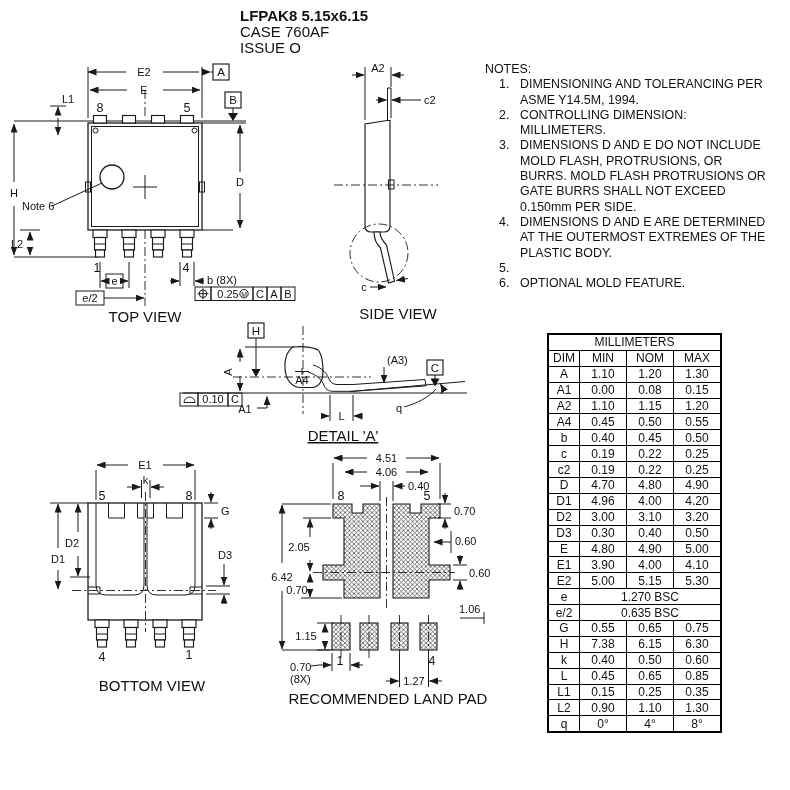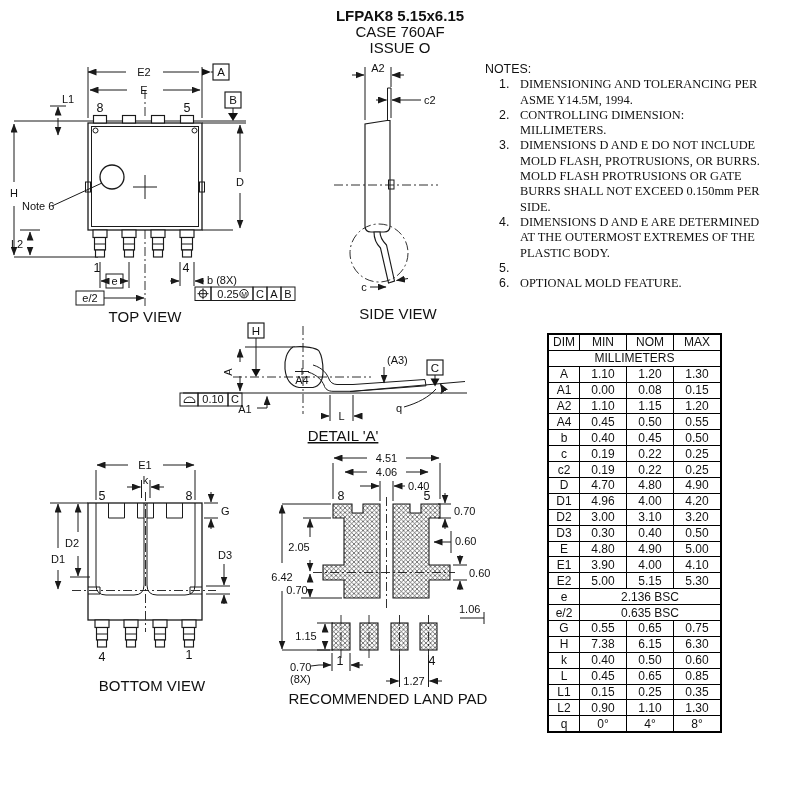--- a/index.html
+++ b/index.html
@@ -1,27 +1,27 @@
 <!DOCTYPE html>
 <html><head>
 <meta charset="utf-8">
 <style>
   html,body{margin:0;padding:0;}
   body{width:790px;height:790px;background:#fff;position:relative;overflow:hidden;
        font-family:"Liberation Sans",sans-serif;color:#111;}
   .abs{position:absolute;}
   
-  #title{left:240px;top:8px;width:320px;text-align:center;line-height:16px;}
+  #title{left:240px;top:8px;width:320px;line-height:16px;}
   #title .t1{font-size:15px;font-weight:bold;}
   #title .t2{font-size:15px;}
   
   #notes{left:485px;top:62px;width:295px;font-size:12.4px;line-height:15.3px;}
   .note{display:flex;}
   .note-num{flex:0 0 21px;margin-left:14px;}
-  .note-text{flex:1;max-width:252px;font-family:Liberation Serif, serif;}
+  .note-text{flex:1;max-width:252px;}
   
   #dimtable{left:547px;top:333px;}
   table.dims{border-collapse:collapse;border:2px solid #000;font-size:12px;}
   table.dims th,table.dims td{border:1px solid #000;text-align:center;
       padding:0 2px;height:14.9px;line-height:1;font-weight:normal;}
   table.dims .c-dim{width:26px;}
   table.dims .c-val{width:42px;}
   
   svg{position:absolute;overflow:visible;}
   .s{stroke:#1a1a1a;stroke-width:1;fill:none;}
@@ -432,28 +432,28 @@
     <text class="pin" x="85" y="220" text-anchor="middle">1</text>
     <text class="pin" x="177" y="220" text-anchor="middle">4</text>
     <text class="cap" x="133" y="259" text-anchor="middle">RECOMMENDED LAND PAD</text>
   </g>
 </svg>
 
 <div class="abs" id="dimtable">
   <table class="dims">
     <thead>
       <tr>
+        <th colspan="4">MILLIMETERS</th>
+      </tr>
+      <tr>
         <th class="c-dim">DIM</th>
         <th class="c-val">MIN</th>
         <th class="c-val">NOM</th>
         <th class="c-val">MAX</th>
       </tr>
-      <tr>
-        <th colspan="4">MILLIMETERS</th>
-      </tr>
     </thead>
     <tbody>
 
         <tr>
           <td class="c-dim">A</td>
           <td class="c-val">1.10</td>
           <td class="c-val">1.20</td>
           <td class="c-val">1.30</td>
 
         </tr>
@@ -559,21 +559,21 @@
           <td class="c-dim">E2</td>
           <td class="c-val">5.00</td>
           <td class="c-val">5.15</td>
           <td class="c-val">5.30</td>
 
         </tr>
 
         <tr>
           <td class="c-dim">e</td>
 
-          <td colspan="3">2.136 BSC</td>
+          <td colspan="3">1.270 BSC</td>
         </tr>
 
         <tr>
           <td class="c-dim">e/2</td>
 
           <td colspan="3">0.635 BSC</td>
         </tr>
 
         <tr>
           <td class="c-dim">G</td>

